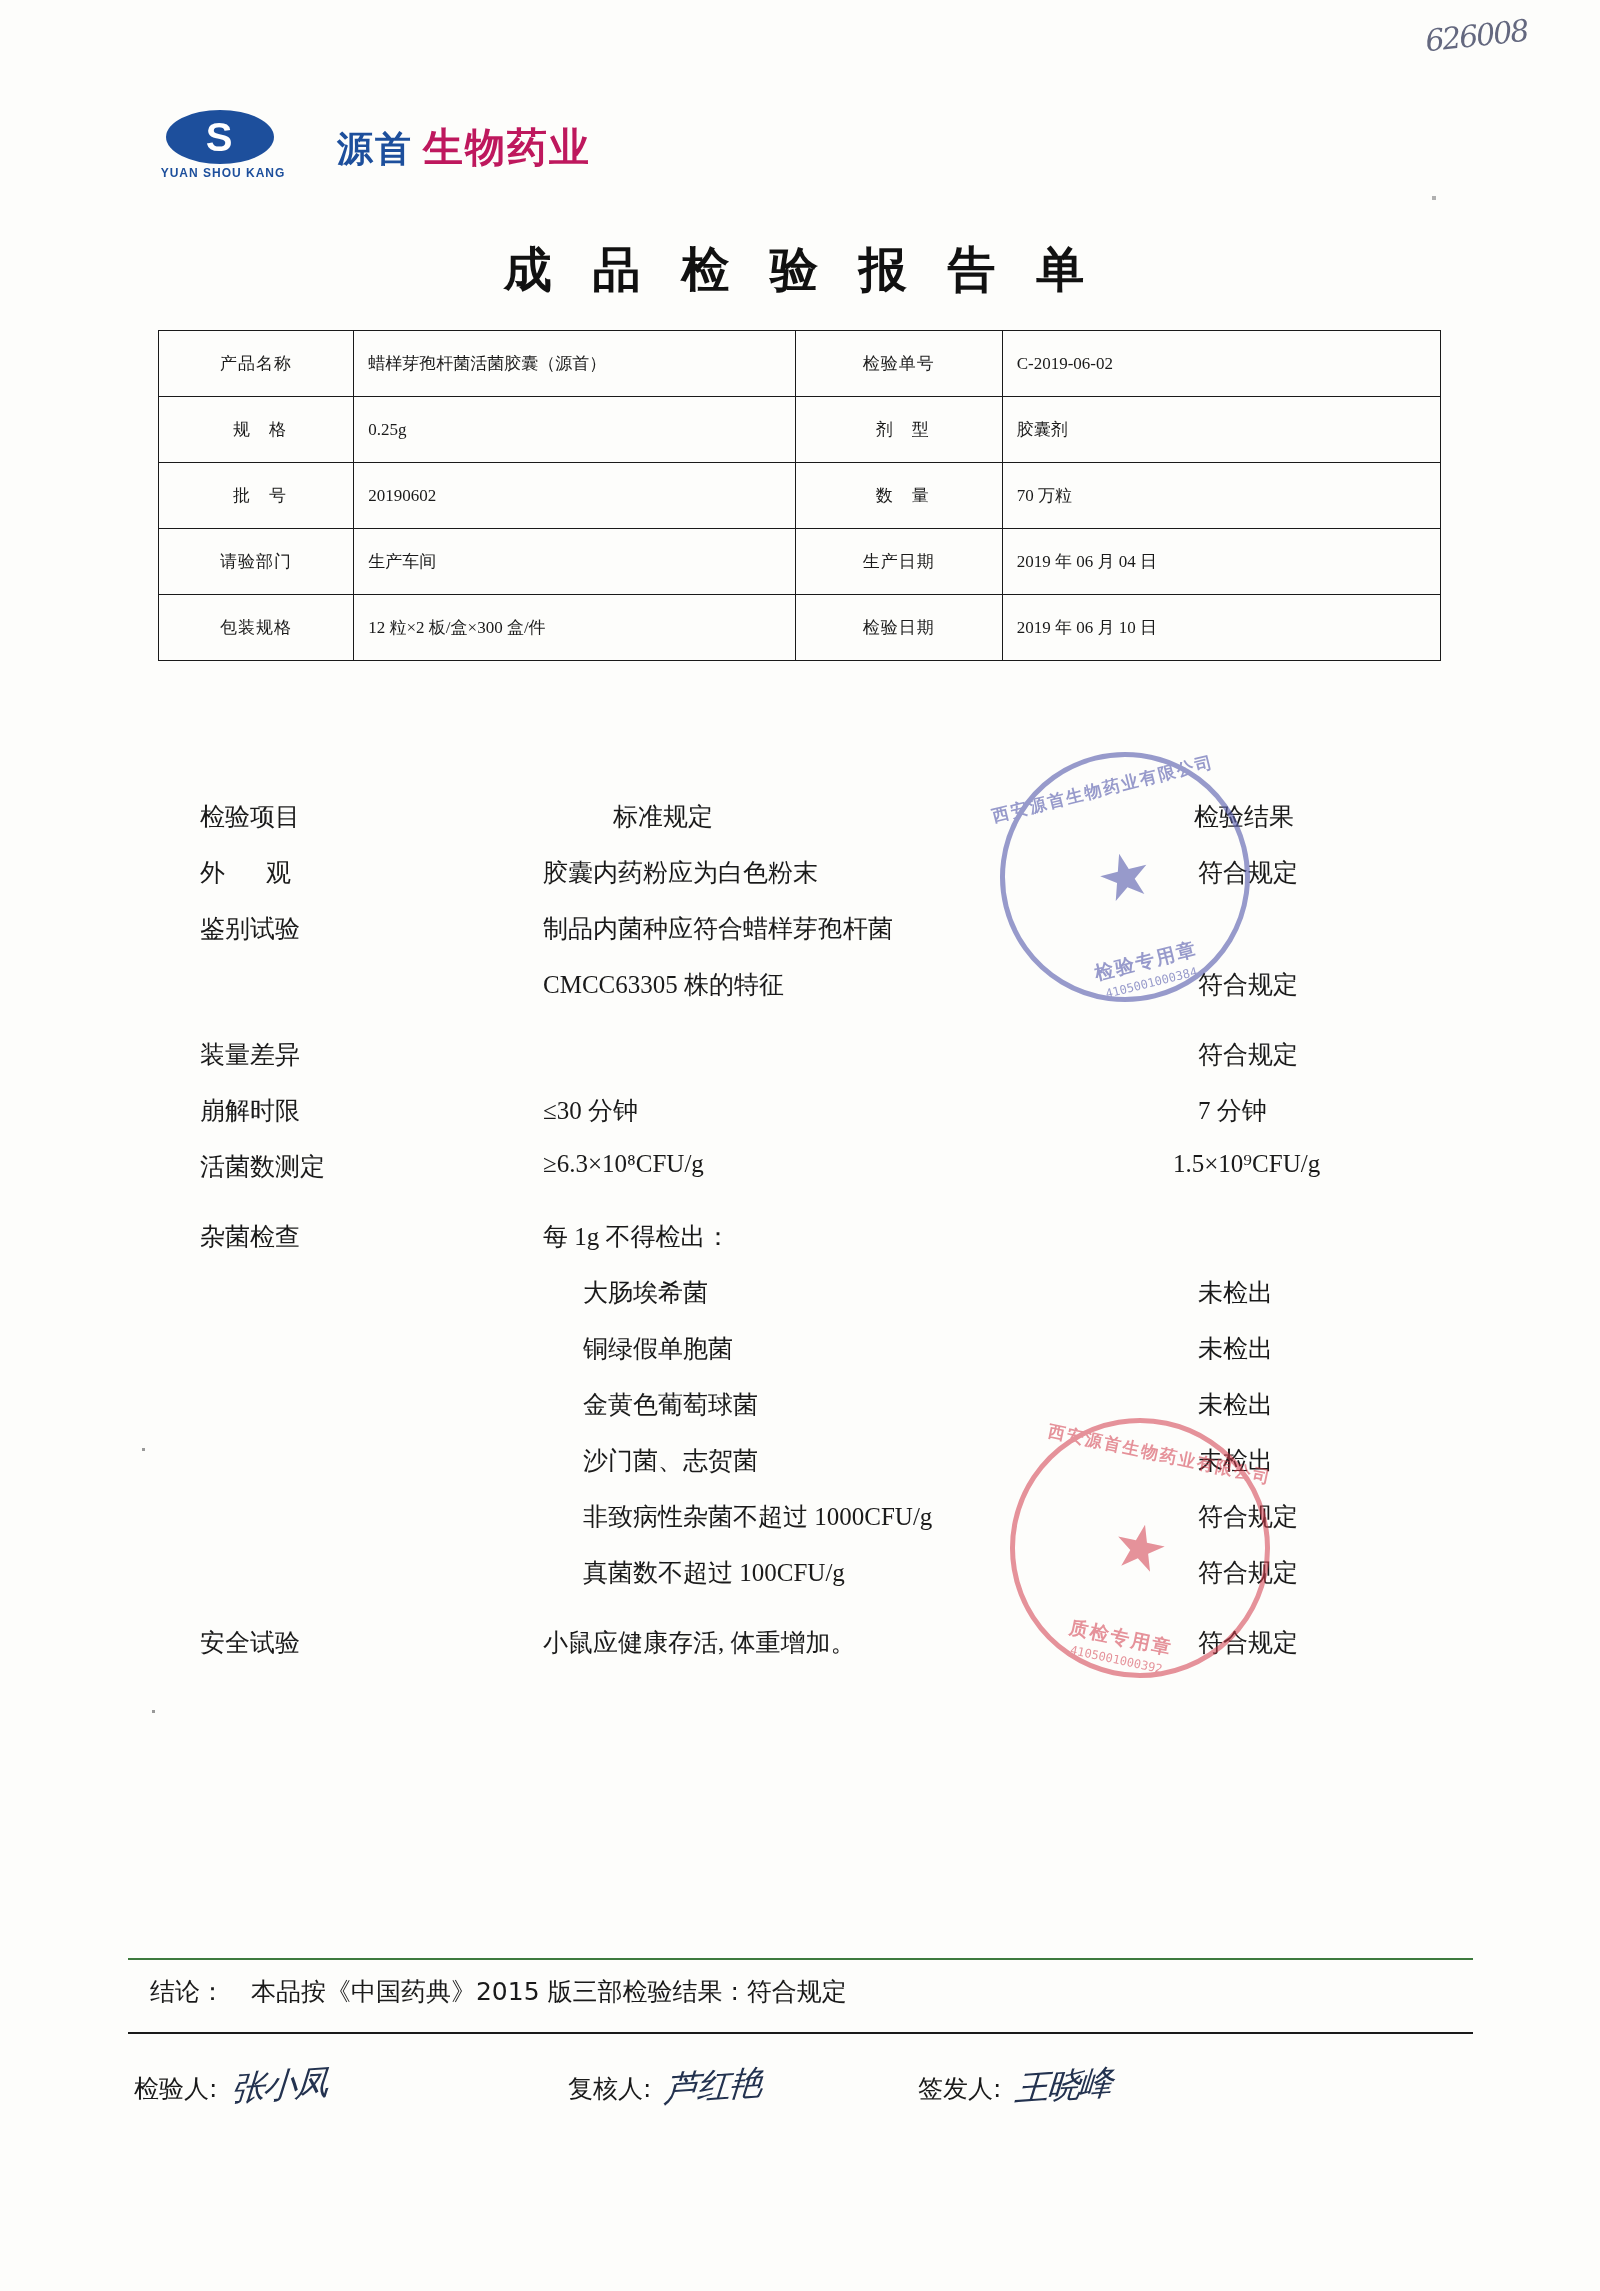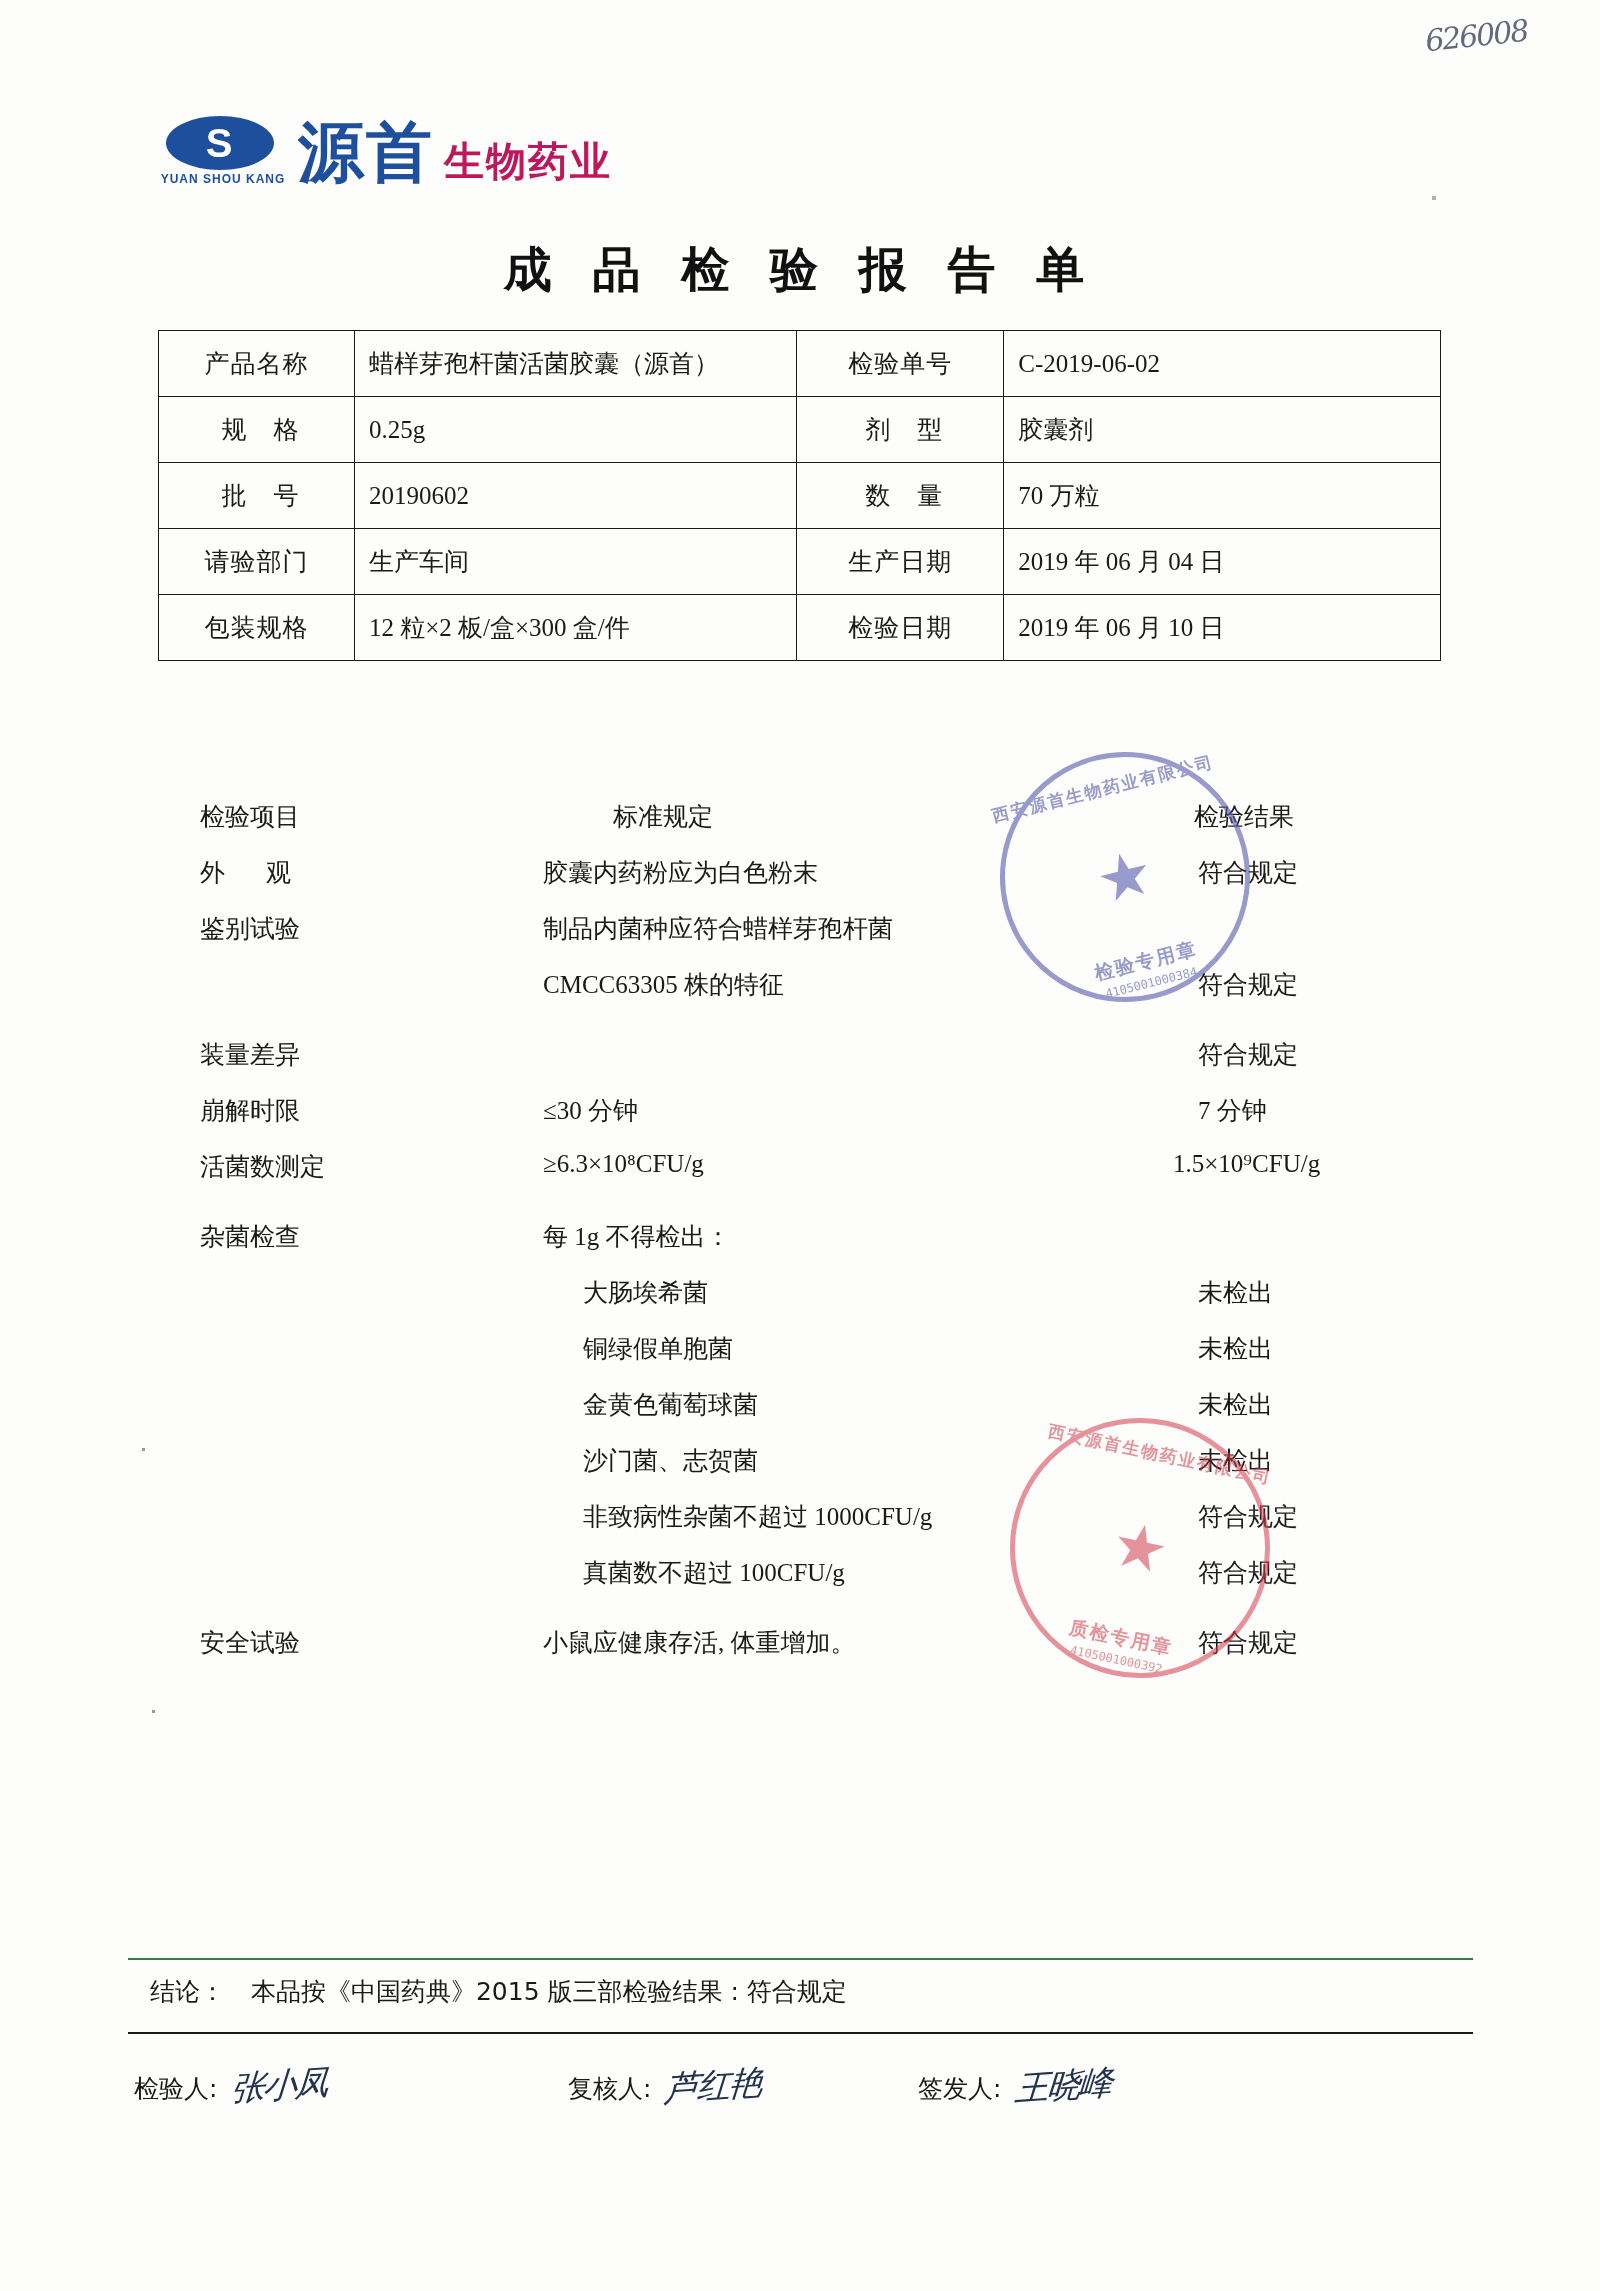--- a/index.html
+++ b/index.html
@@ -79,24 +79,25 @@
     color: #1d4f9c;
     font-weight: bold;
   }
   .logo-cn {
     margin-left: 12px;
     display: flex;
     align-items: baseline;
   }
   .logo-cn .big {
     font-family: Liberation Mono, monospace;
-    font-size: 66px;
+    font-size: 36px;
     font-weight: bold;
     color: #1d4f9c;
     letter-spacing: 2px;
+    margin-left: 39px;
   }
   .logo-cn .small {
     font-family: "DejaVu Sans", sans-serif;
     font-size: 40px;
     font-weight: bold;
     color: #be185d;
     letter-spacing: 2px;
     margin-left: 10px;
   }
 
@@ -113,21 +114,21 @@
     color: #111111;
   }
 
   
   .hdr-table {
     position: absolute;
     left: 158px;
     top: 330px;
     width: 1283px;
     border-collapse: collapse;
-    font-size: 25px;
+    font-size: 17px;
     padding-left: 35px;
   }
   .hdr-table td {
     border: 1px solid #1a1a1a;
     height: 65px;
     padding: 0 14px;
     vertical-align: middle;
     font-family: "DejaVu Sans", sans-serif;
   }
   .hdr-table td.lbl {

